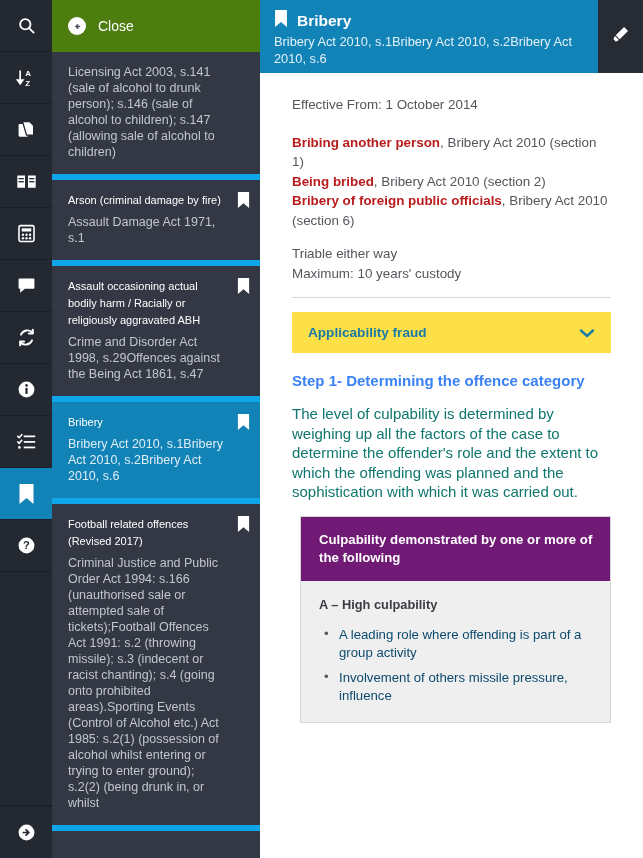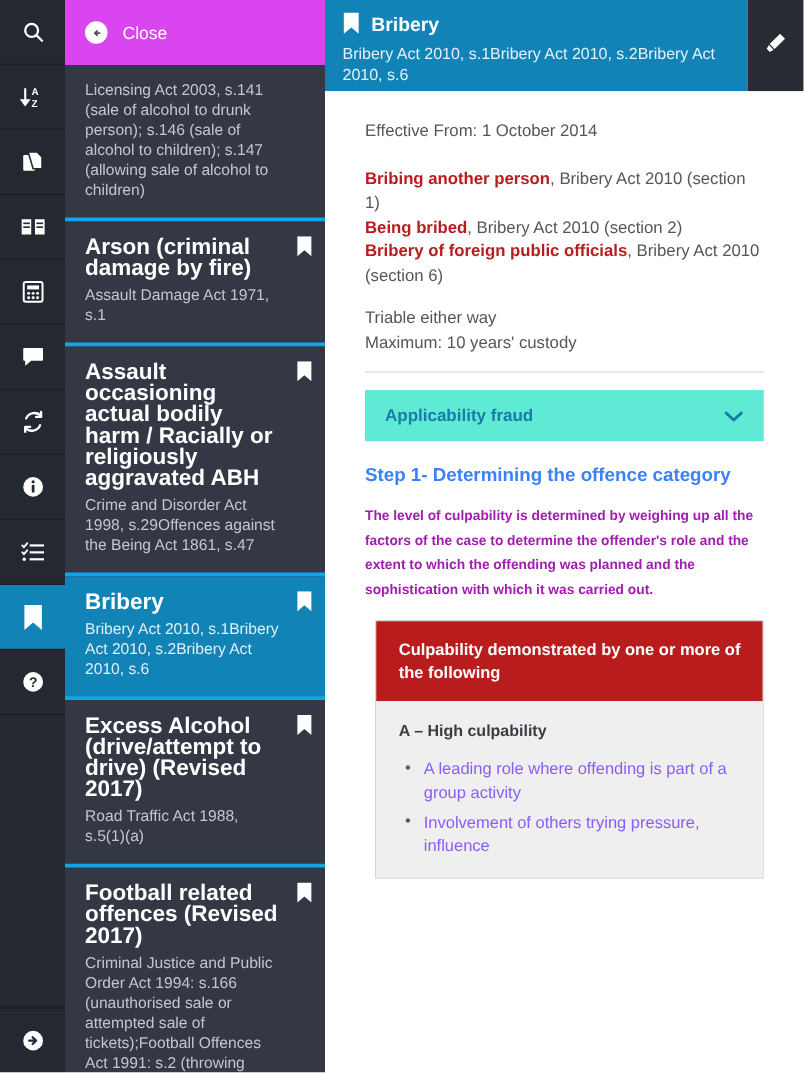--- a/index.html
+++ b/index.html
@@ -46,21 +46,21 @@
     width: 208px;
     flex: 0 0 208px;
     background: #333844;
     display: flex;
     flex-direction: column;
     overflow: hidden;
   }
   .close-bar {
     height: 52px;
     flex: 0 0 52px;
-    background: #d946ef;
+    background: #4d7c0f;
     display: flex;
     align-items: center;
     padding: 0 16px;
     cursor: pointer;
   }
   .close-bar .circ {
     width: 18px; height: 18px;
     border-radius: 50%;
     background: #ffffff;
     display: flex; align-items: center; justify-content: center;
@@ -70,29 +70,29 @@
     margin-left: 12px;
     color: #ffffff;
     font-size: 14px;
   }
   .list-scroll {
     flex: 1 1 auto;
     overflow: hidden;
   }
   .li {
     padding: 12px 34px 14px 16px;
-    border-bottom: 3px solid #0ea5e9;
+    border-bottom: 6px solid #0ea5e9;
     position: relative;
     cursor: pointer;
   }
   .li.selected { background: #1283b6; }
   .li .li-title {
     color: #ffffff;
-    font-size: 18px;
-    font-weight: bold;
+    font-size: 11px;
+    font-weight: normal;
     line-height: 17px;
     margin: 0 0 5px 0;
   }
   .li .li-sub {
     color: #c2c6ce;
     font-size: 12.5px;
     line-height: 16px;
     margin: 0;
   }
   .li.selected .li-sub { color: #dfeef7; }
@@ -170,21 +170,21 @@
     cursor: pointer;
     display: inline-block;
     margin-bottom: 16px;
   }
   hr.sep {
     border: none;
     border-top: 1px solid #d8d9dc;
     margin: 2px 0 14px 0;
   }
   .accordion {
-    background: #5eead4;
+    background: #fde047;
     padding: 13px 16px;
     display: flex;
     align-items: center;
     justify-content: space-between;
     cursor: pointer;
     margin-bottom: 18px;
   }
   .accordion .acc-label {
     color: #1a7ba8;
     font-weight: bold;
@@ -192,32 +192,32 @@
   }
   .acc-chev { color: #1a7ba8; display: flex; }
   h3.step {
     color: #3b82f6;
     font-size: 15px;
     font-weight: bold;
     margin: 0 0 13px 0;
     line-height: 20px;
   }
   .strongblock {
-    color: #a21caf;
-    font-weight: bold;
-    font-size: 11px;
+    color: #0f766e;
+    font-weight: normal;
+    font-size: 15px;
     line-height: 19.5px;
     margin: 0 0 20px 0;
   }
   .table {
     border: 1px solid #d5d6d8;
     margin-left: 8px;
   }
   .table-head {
-    background: #b91c1c;
+    background: #701a75;
     color: #ffffff;
     font-weight: bold;
     font-size: 13.2px;
     line-height: 18px;
     padding: 14px 16px 14px 18px;
   }
   .table-body {
     background: #efefef;
     padding: 16px 16px 10px 18px;
   }
@@ -225,21 +225,21 @@
     color: #3b3d42;
     font-weight: bold;
     font-size: 12.8px;
     margin: 0 0 10px 0;
   }
   ul.bullets {
     margin: 0; padding: 0 0 0 20px;
     list-style: none;
   }
   ul.bullets li {
-    color: #8b5cf6;
+    color: #0c4a6e;
     font-size: 13.2px;
     line-height: 18.5px;
     margin-bottom: 6px;
     position: relative;
   }
   ul.bullets li:before {
     content: "\2022";
     position: absolute;
     left: -15px;
     top: -1px;
@@ -405,29 +405,20 @@
       <div class="li selected">
         <p class="li-title">Bribery</p>
         <p class="li-sub">Bribery Act 2010, s.1Bribery Act 2010, s.2Bribery Act 2010, s.6</p>
         <span class="bm">
           <svg width="13" height="16" viewBox="0 0 16 20" fill="#fff">
               <path d="M1 0 h14 v20 l-7 -6 l-7 6 z"></path>
             </svg>
         </span>
       </div>
 
-      <div class="li">
-        <p class="li-title">Excess Alcohol (drive/attempt to drive) (Revised 2017)</p>
-        <p class="li-sub">Road Traffic Act 1988, s.5(1)(a)</p>
-        <span class="bm">
-          <svg width="13" height="16" viewBox="0 0 16 20" fill="#fff">
-              <path d="M1 0 h14 v20 l-7 -6 l-7 6 z"></path>
-            </svg>
-        </span>
-      </div>
 
       <div class="li">
         <p class="li-title">Football related offences (Revised 2017)</p>
         <p class="li-sub">Criminal Justice and Public Order Act 1994: s.166 (unauthorised sale or attempted sale of tickets);Football Offences Act 1991: s.2 (throwing missile); s.3 (indecent or racist chanting); s.4 (going onto prohibited areas).Sporting Events (Control of Alcohol etc.) Act 1985: s.2(1) (possession of alcohol whilst entering or trying to enter ground); s.2(2) (being drunk in, or whilst</p>
         <span class="bm">
           <svg width="13" height="16" viewBox="0 0 16 20" fill="#fff">
               <path d="M1 0 h14 v20 l-7 -6 l-7 6 z"></path>
             </svg>
         </span>
       </div>
@@ -490,21 +481,21 @@
 
 
       <p class="strongblock">The level of culpability is determined by weighing up all the factors of the case to determine the offender's role and the extent to which the offending was planned and the sophistication with which it was carried out.</p>
 
       <div class="table">
         <div class="table-head">Culpability demonstrated by one or more of the following</div>
         <div class="table-body">
           <p class="tb-head">A – High culpability</p>
           <ul class="bullets">
             <li>A leading role where offending is part of a group activity</li>
-            <li>Involvement of others trying pressure, influence</li>
+            <li>Involvement of others missile pressure, influence</li>
 
           </ul>
         </div>
       </div>
 
     </div>
   </div>
 
 </div>
 

